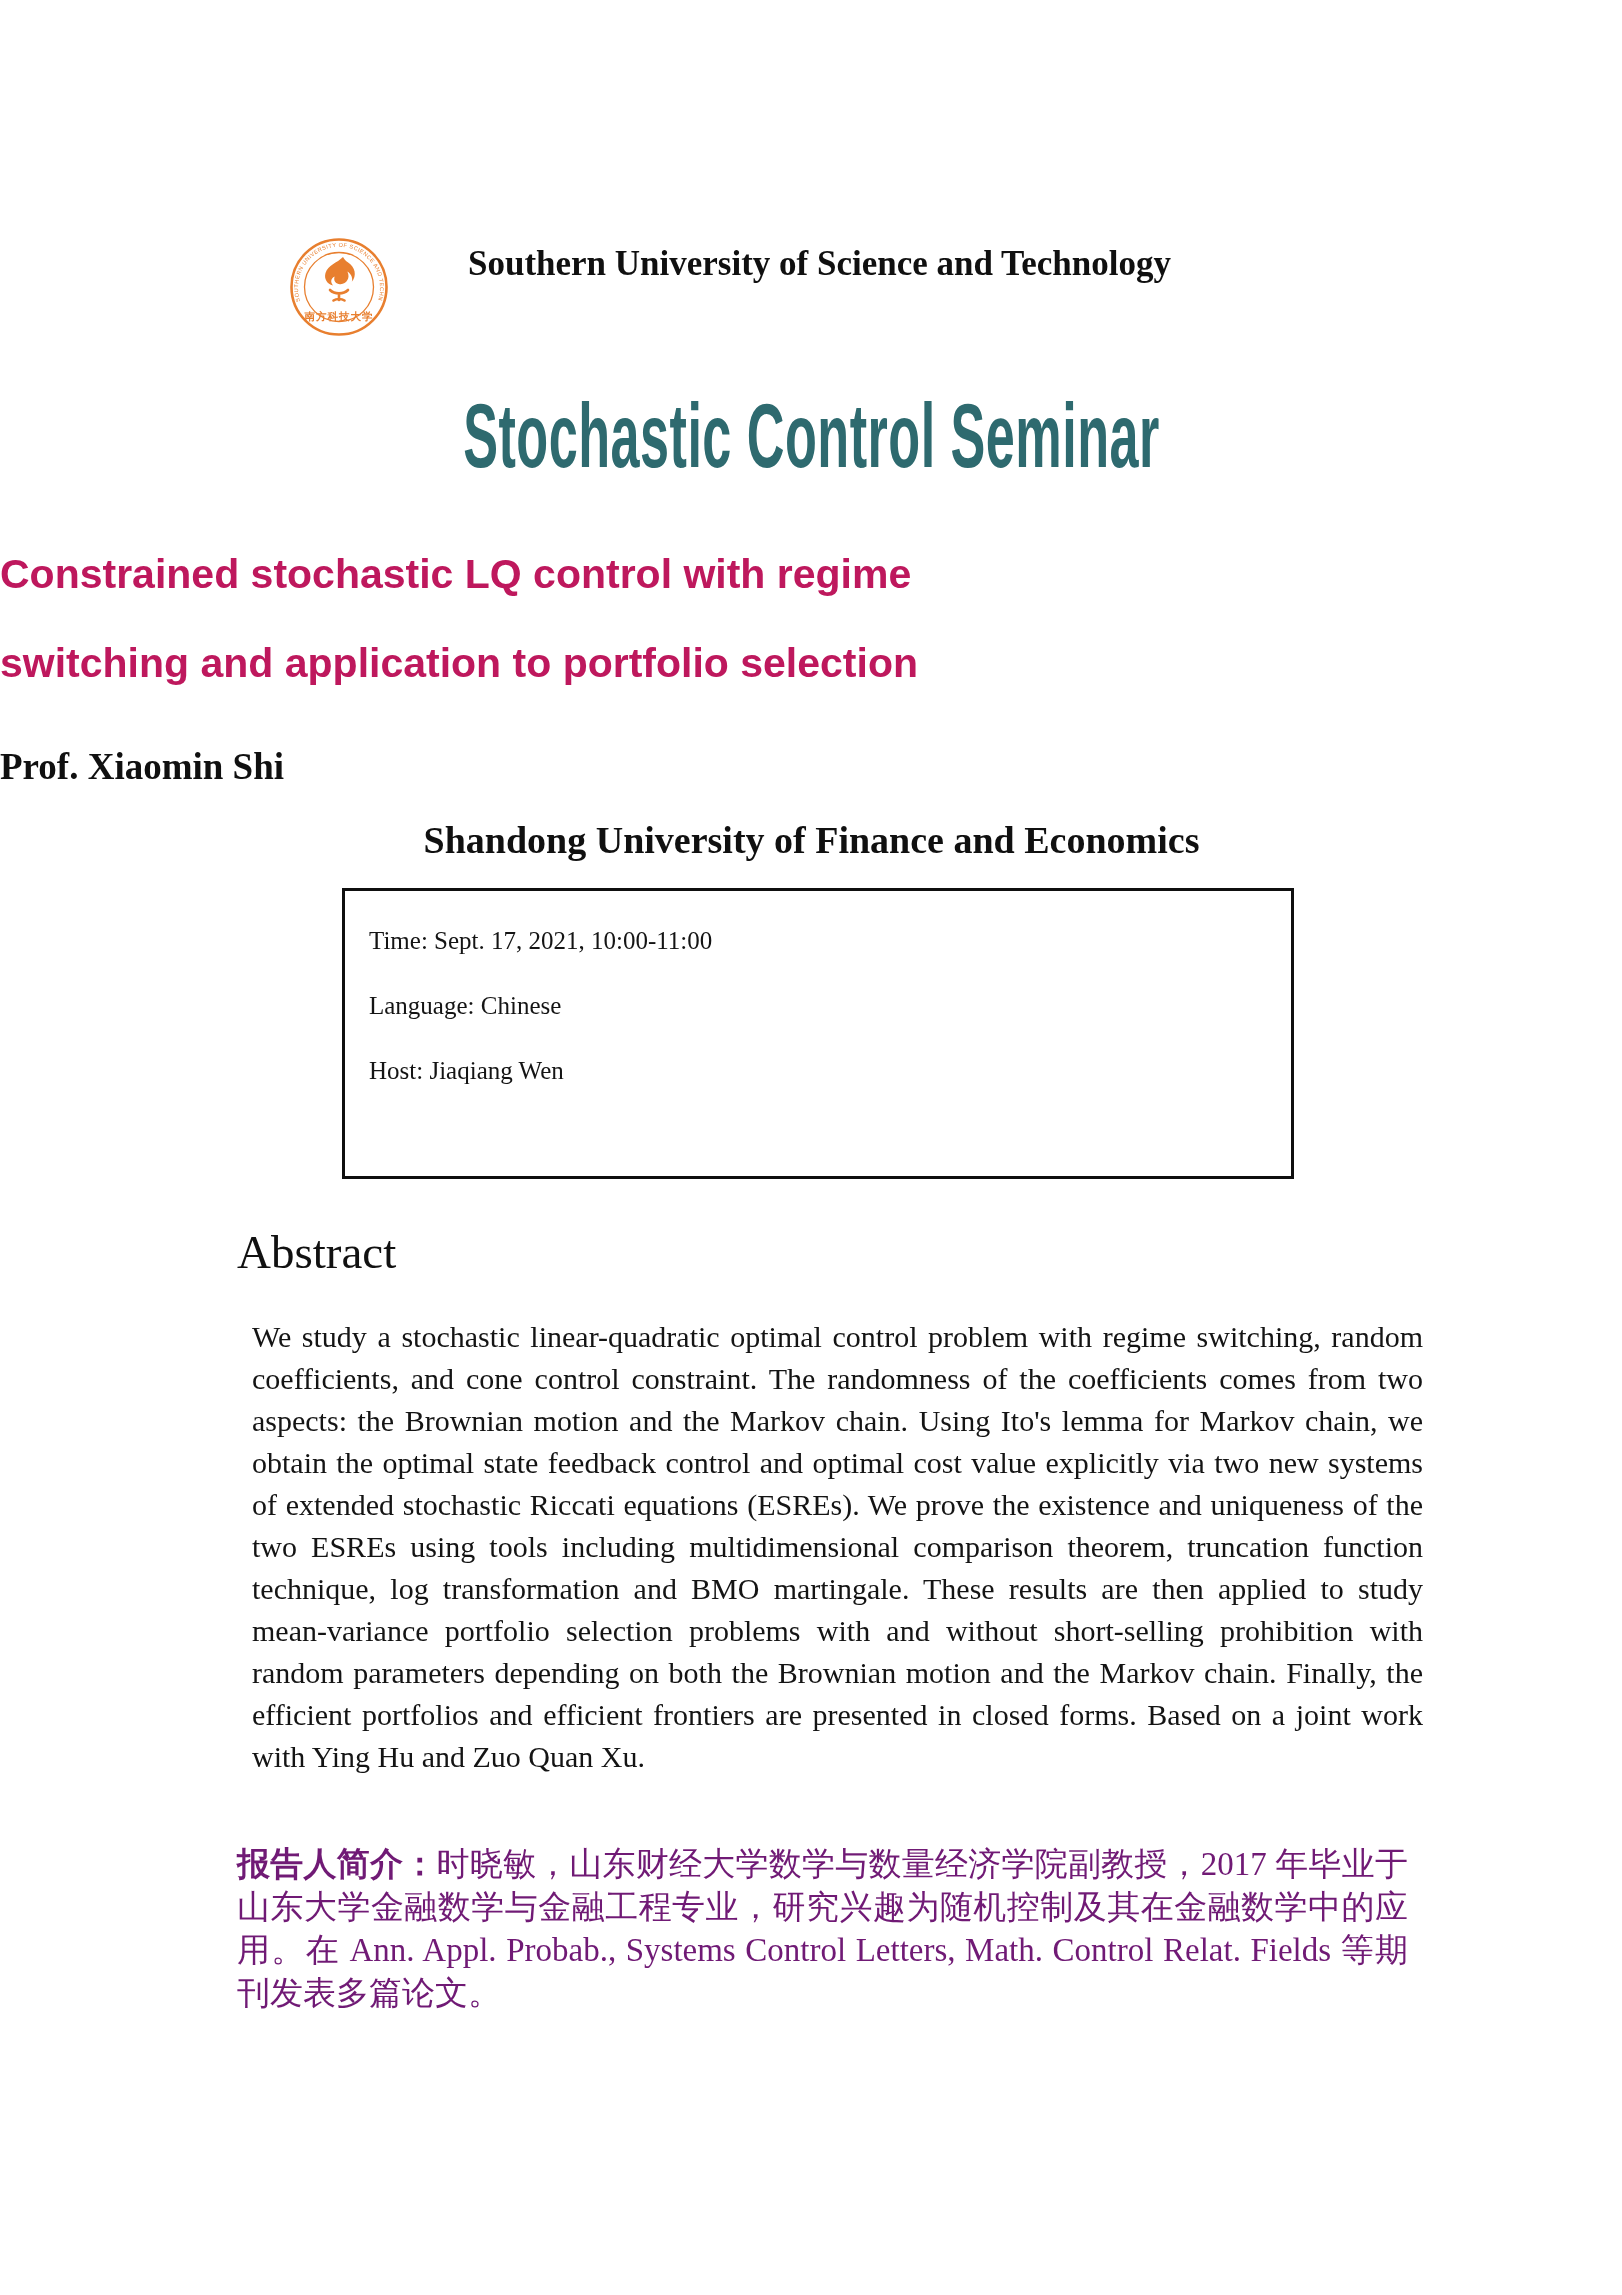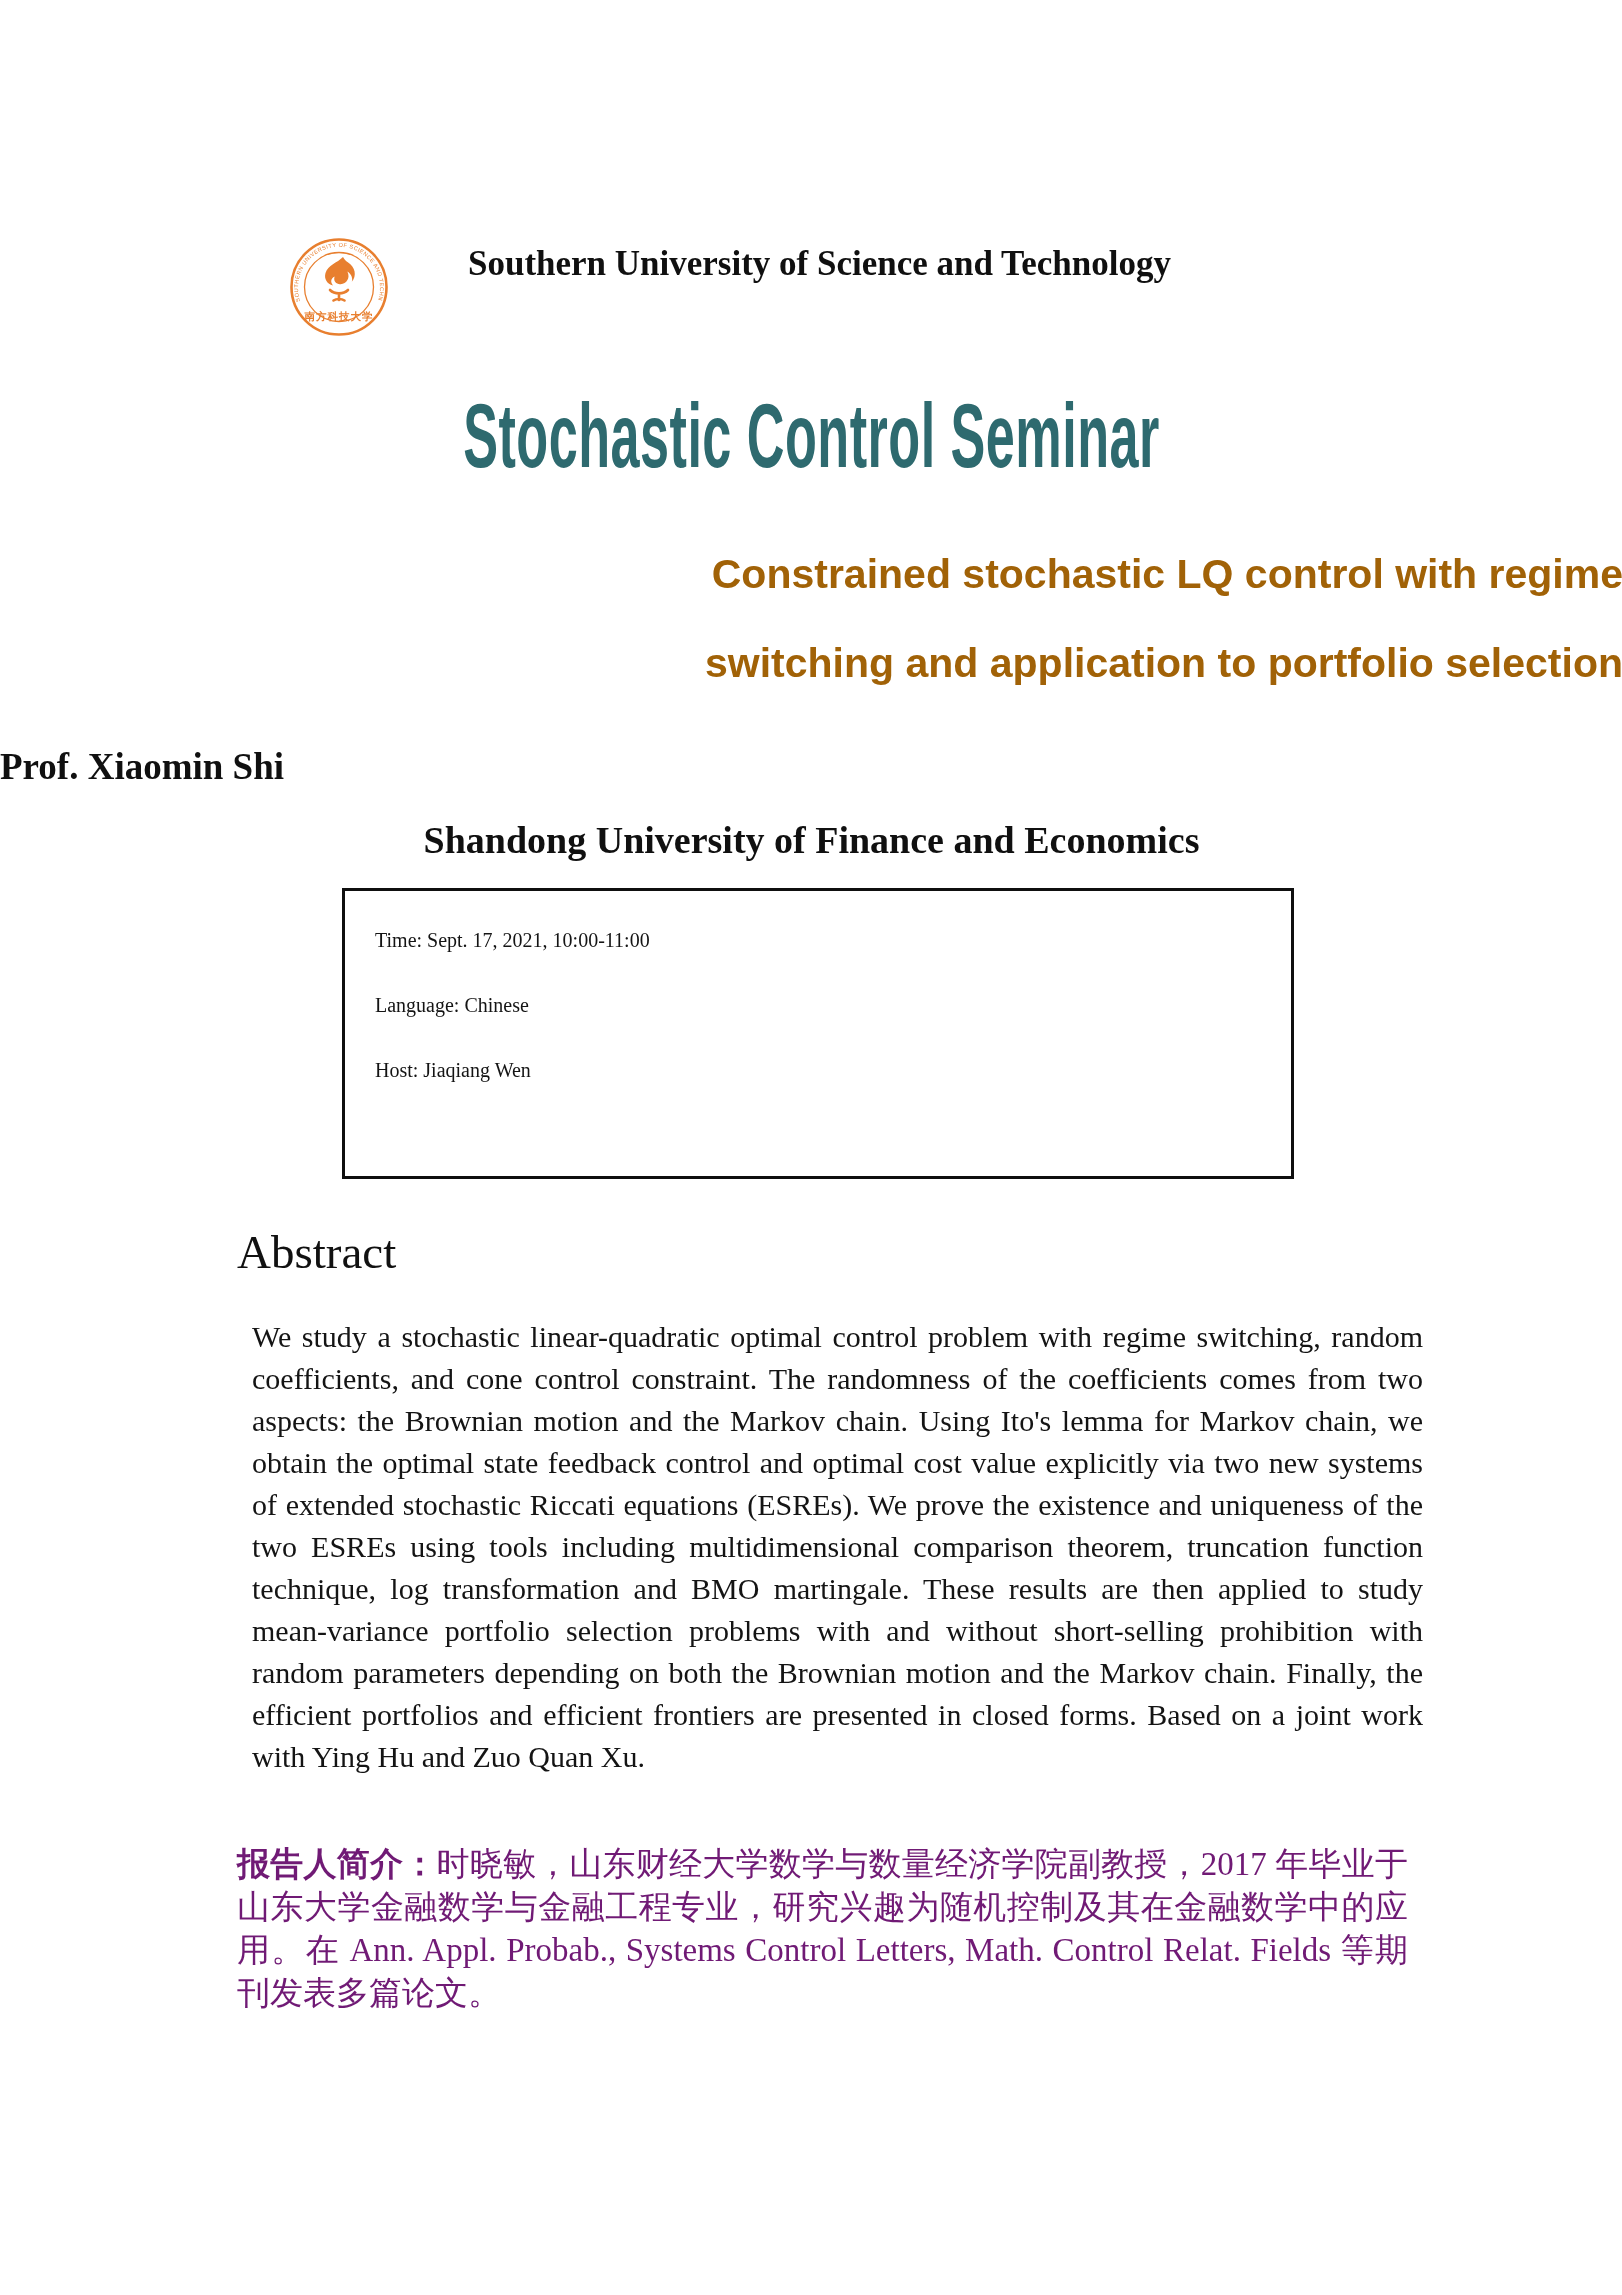--- a/index.html
+++ b/index.html
@@ -53,25 +53,25 @@
     transform-origin: 50% 50%;
     white-space: nowrap;
   }
 
   
   .talk-title {
     position: absolute;
     left: 0;
     top: 551px;
     width: 100%;
-    text-align: right;
+    text-align: left;
     font-family: "Liberation Sans", sans-serif;
     font-weight: 700;
     font-size: 41px;
-    color: #a16207;
+    color: #be185d;
   }
   .talk-title .line { line-height: 47px; white-space: nowrap; }
   .talk-title .line1 { margin-bottom: 42px; }
 
   
   .speaker {
     position: absolute;
     left: 0;
     top: 745px;
     width: 100%;
@@ -93,22 +93,22 @@
 
   
   .info-box {
     position: absolute;
     left: 342px;
     top: 888px;
     width: 952px;
     height: 291px;
     box-sizing: border-box;
     border: 3.4px solid #0f0f0f;
-    padding: 32px 17px 0 30px;
-    font-size: 20px;
+    padding: 32px 17px 0 24px;
+    font-size: 25px;
     color: #141414;
   }
   .info-box .row { height: 65px; line-height: 35px; white-space: nowrap; }
   .info-box .id-gap { margin-left: 47px; }
 
   
   .abstract-heading {
     position: absolute;
     left: 237px;
     top: 1227px;

